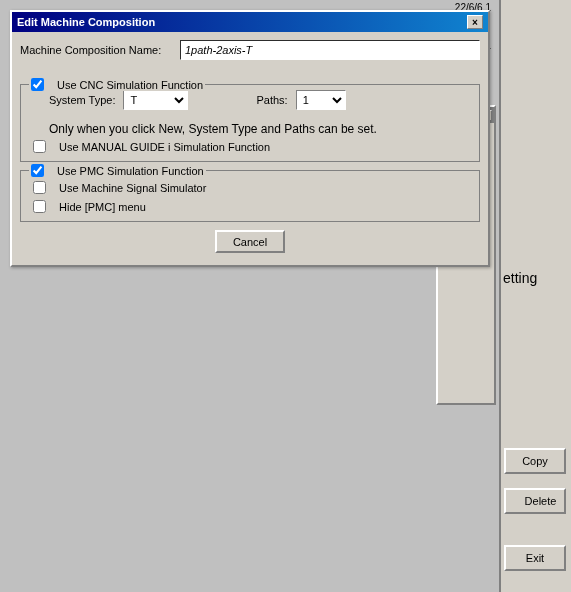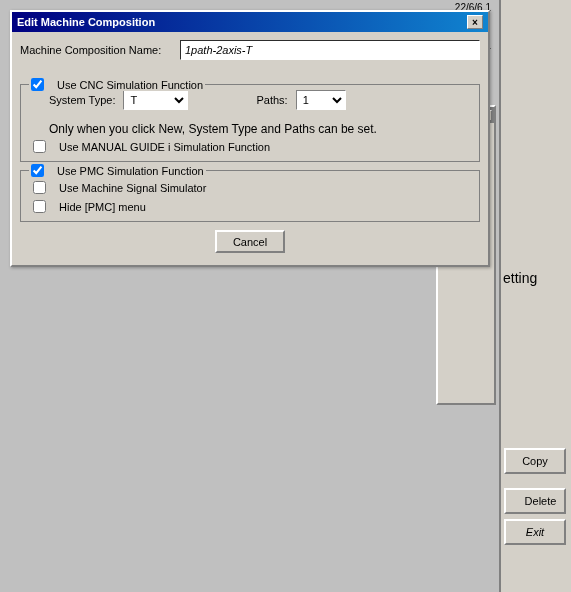--- a/index.html
+++ b/index.html
@@ -290,21 +290,21 @@
 <body>
 
 <div class="bg-window"></div>
 
 <div class="right-panel">
 
   <div style="position:absolute; top:270px; left:2px; color:#000; font-size:14px;">etting</div>
 
   <button class="right-btn" style="top: 448px;">Copy</button>
   <button class="right-btn" style="top: 488px; padding-left: 11px;">Delete</button>
-  <button class="right-btn" style="top: 519px; font-style: italic;">Exit</button>
+  <button class="right-btn" style="top: 545px;">Exit</button>
 </div>
 
 <div class="bg-date-text">22/6/6 1</div>
 <div class="bg-date-text2">22/6/6 1</div>
 
 <div class="bg-small-window">
   <div class="bg-small-titlebar">
     <div class="bg-small-close">×</div>
   </div>
 </div>

